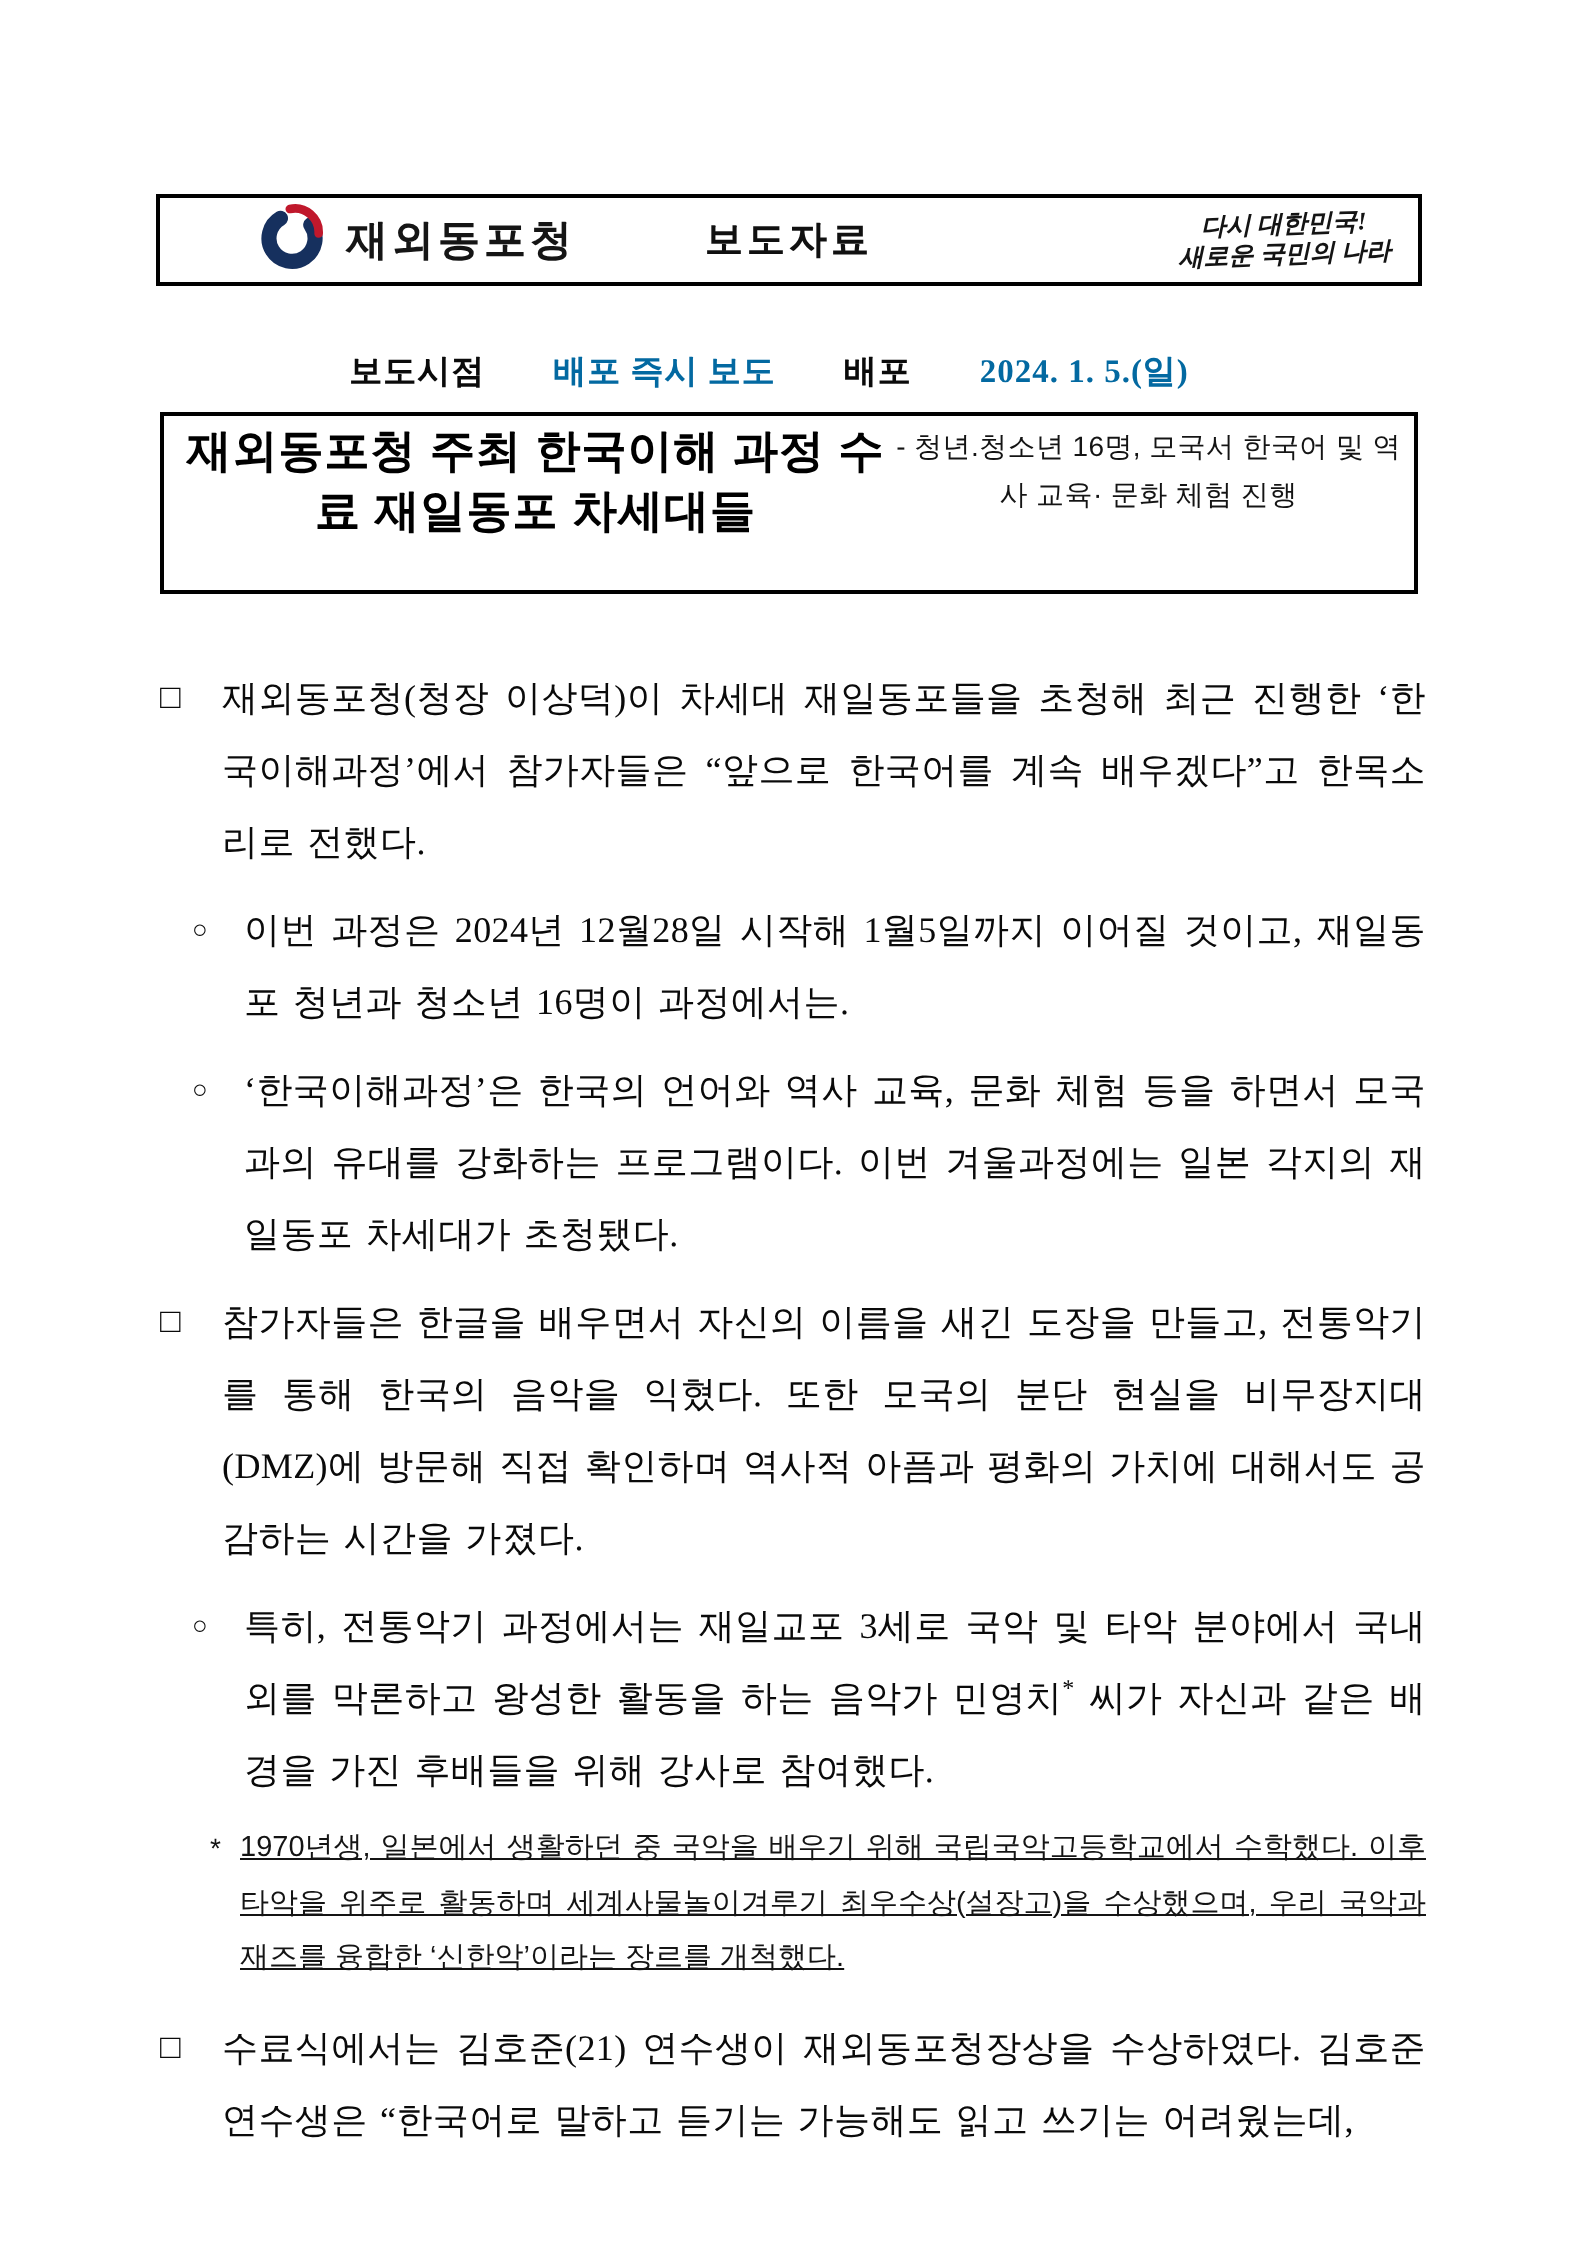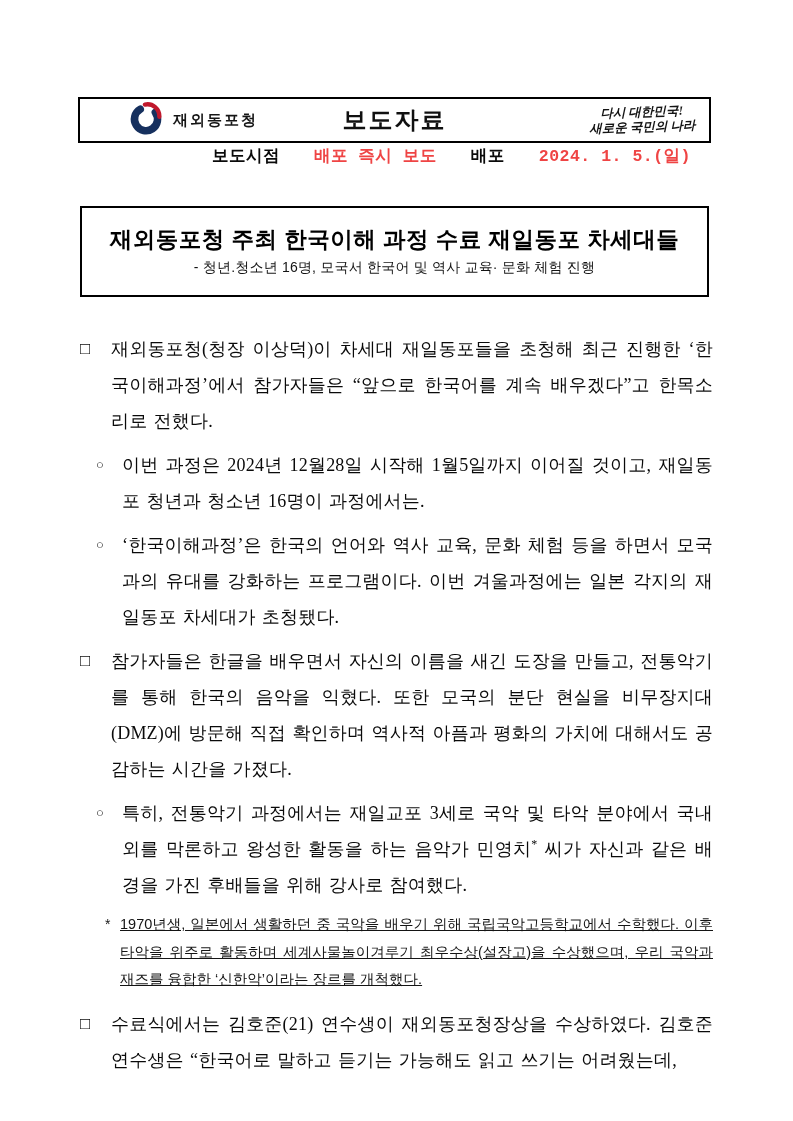--- a/index.html
+++ b/index.html
@@ -12,50 +12,50 @@
 
   
   .header-box {
     position:absolute; left:78px; top:97px; width:633px; height:46px;
     border:2px solid #000; background:#fff;
   }
   .logo-wrap { position:absolute; left:48px; top:0; height:100%; display:flex; align-items:center; gap:9px; }
   .logo-svg { display:block; }
   .agency-name {
     font-family:"Liberation Serif","DejaVu Serif",serif; font-weight:bold;
-    font-size:15px; letter-spacing:2px; color:#151515;
+    font-size:21px; letter-spacing:2px; color:#151515;
   }
   .doc-type {
     position:absolute; left:0; right:0; top:0; height:100%;
     display:flex; align-items:center; justify-content:center;
     font-family:"Liberation Sans","DejaVu Sans",sans-serif;
-    font-size:24px; font-weight:bold; letter-spacing:2px; color:#101010;
+    font-size:19px; font-weight:bold; letter-spacing:2px; color:#101010;
   }
   .slogan {
     position:absolute; right:14px; top:50%; transform:translateY(-50%) rotate(-2deg);
     text-align:center; font-style:italic; font-weight:bold;
     font-size:12.5px; line-height:15px; color:#141414;
     font-family:"Liberation Serif","DejaVu Serif",serif;
   }
 
   
   .meta-row {
-    position:absolute; left:78px; top:145px; width:633px;
-    display:flex; justify-content:flex-end; align-items:baseline;
+    position:absolute; left:78px; top:175px; width:633px;
+    display:flex; justify-content:center; align-items:baseline;
     gap:34px; padding-right:20px;
-    font-family:Liberation Mono, monospace;
+    font-family:Liberation Serif, serif;
     font-weight:bold; font-size:16.5px; letter-spacing:0.5px; color:#0a0a0a;
   }
-  .meta-row .red { color:#ef4444; }
+  .meta-row .red { color:#0369a1; }
 
   
   .headline-box {
     position:absolute; left:80px; top:206px; width:629px; height:91px;
     border:2px solid #000; background:#fff;
-    display:flex; flex-direction:column; justify-content:center;
+    display:flex; justify-content:center;
     text-align:center; padding:3px 6px;
   }
   .headline-line {
     font-family:"Liberation Sans","DejaVu Sans",sans-serif;
     font-weight:bold; font-size:22.5px; line-height:30px;
     letter-spacing:0.5px; color:#000;
   }
   .headline-sub {
     font-family:"Liberation Sans","DejaVu Sans",sans-serif;
     font-size:14px; line-height:24px; color:#141414; letter-spacing:0.2px;

